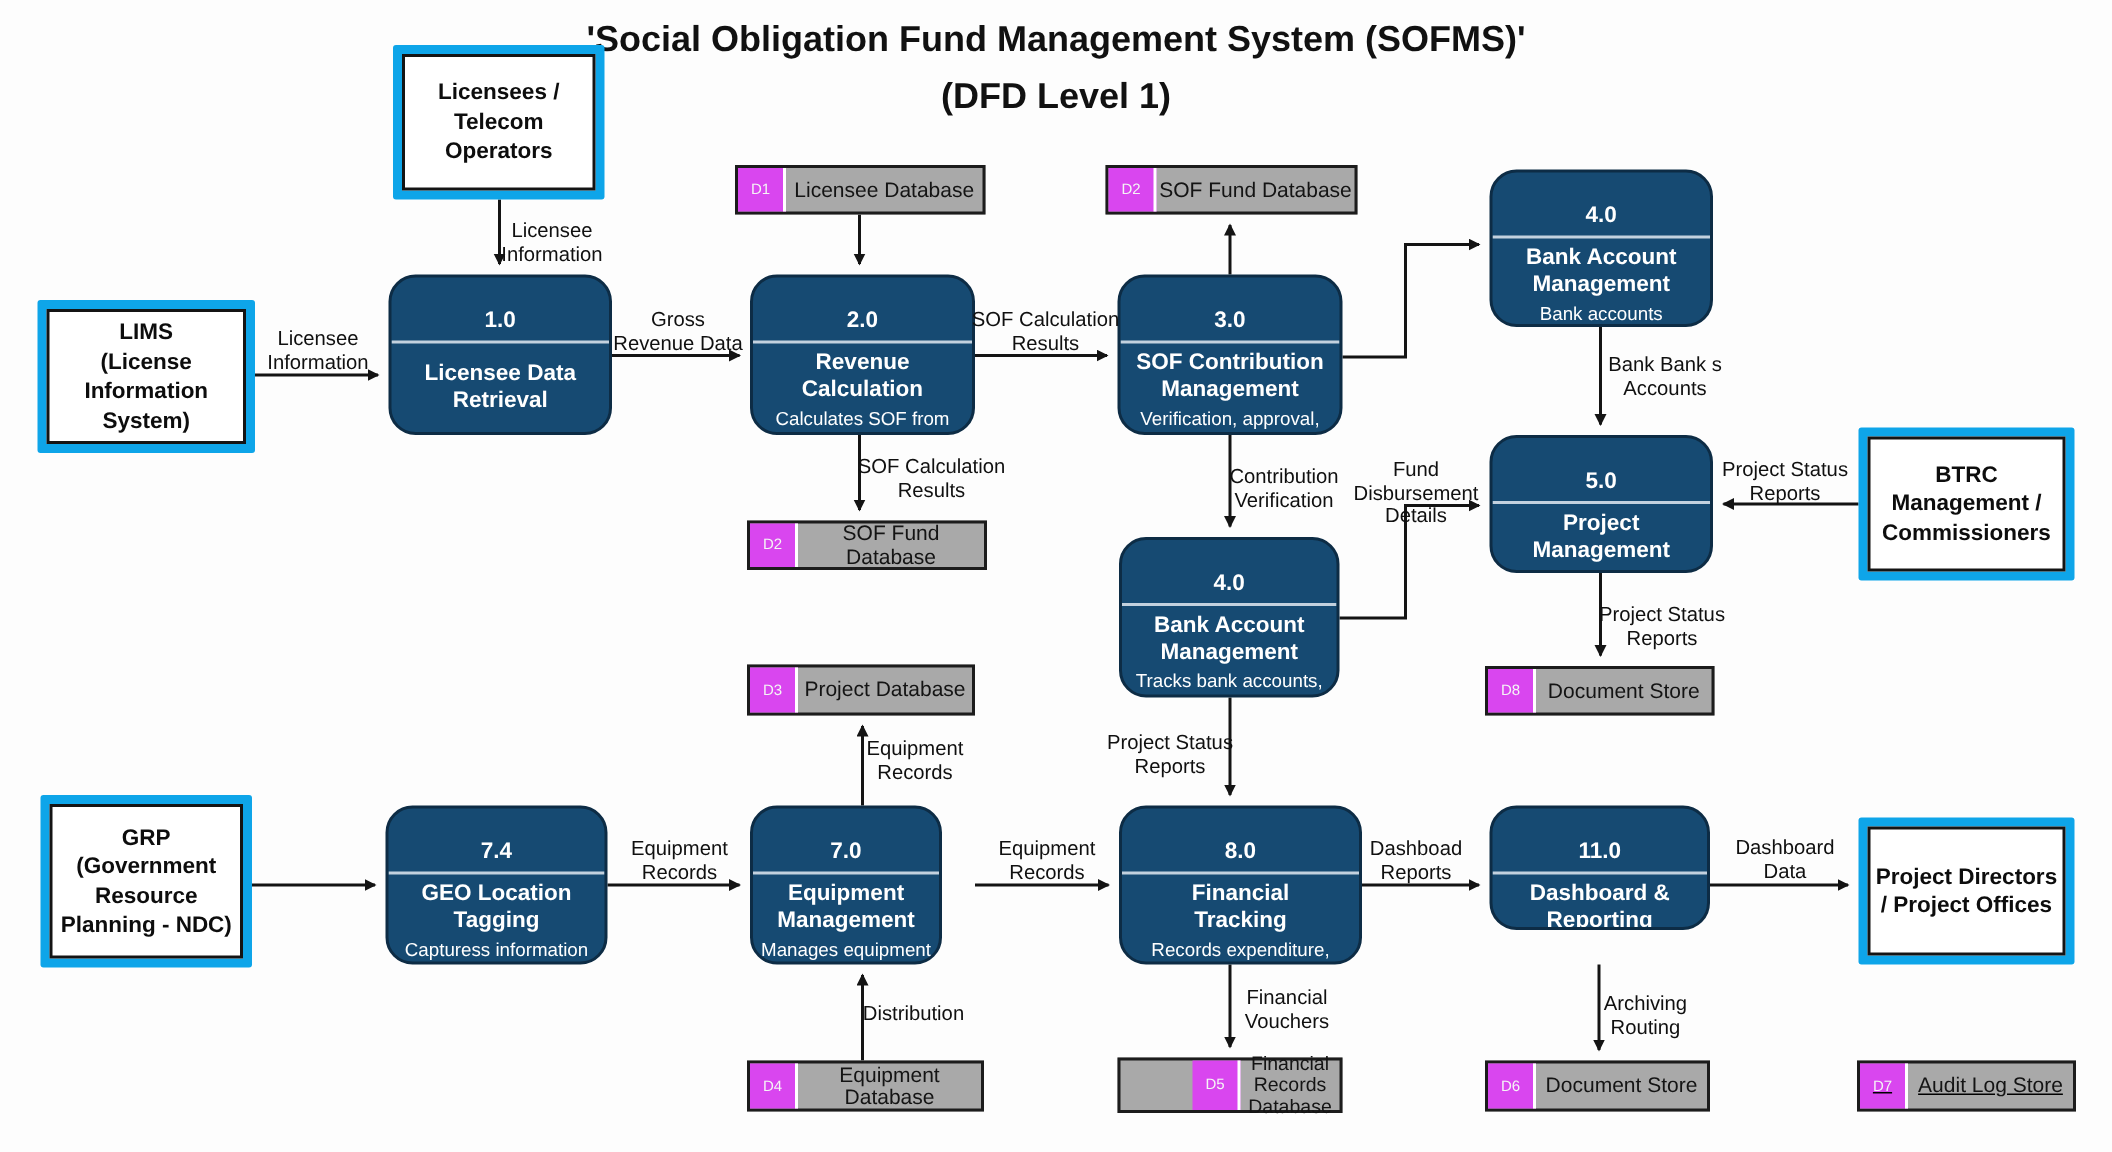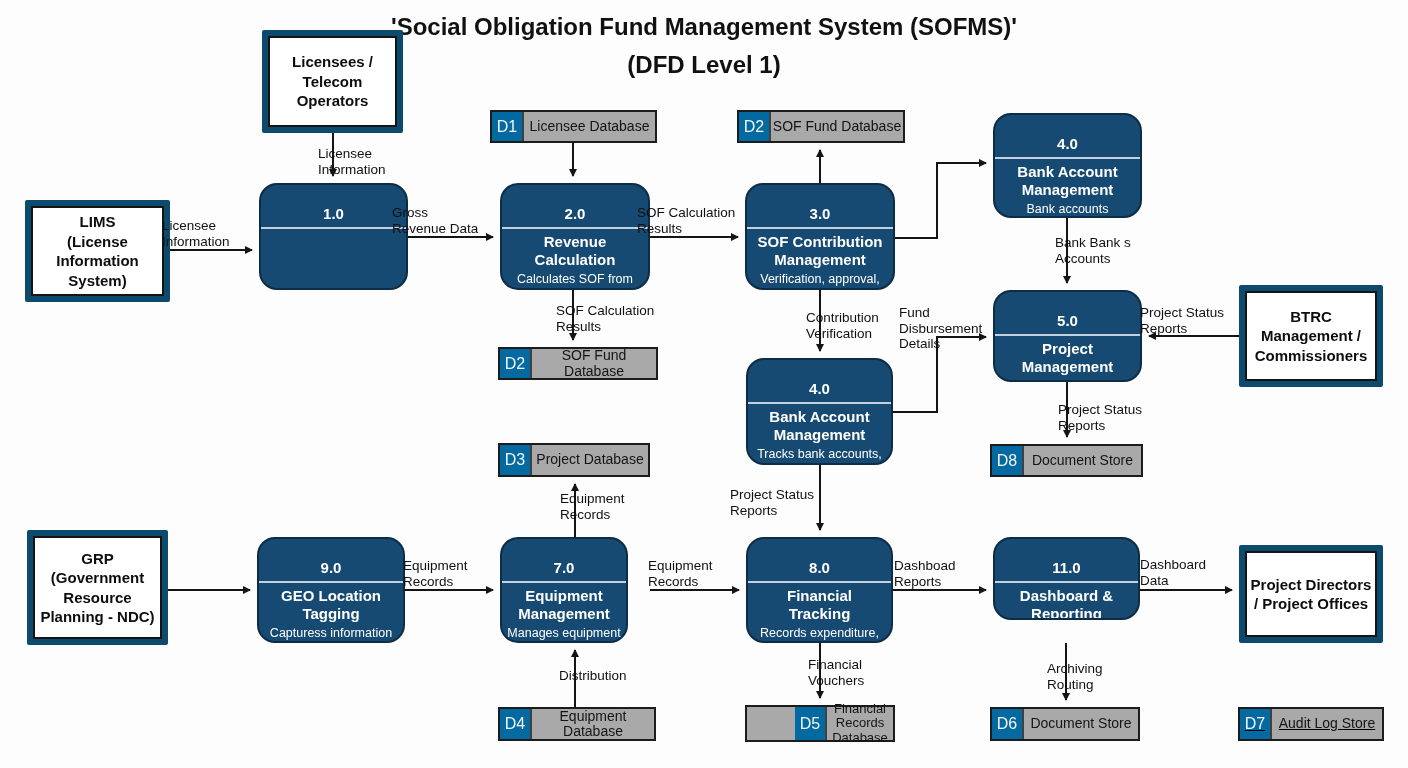--- a/index.html
+++ b/index.html
@@ -6,21 +6,21 @@
   #canvas{
     position:relative;width:1408px;height:768px;background:#fdfdfd;
     font-family:"Liberation Sans",sans-serif;overflow:hidden;
   }
   .title-line{
     position:absolute;left:0;width:1408px;text-align:center;
     font-weight:bold;color:#111;font-size:24px;white-space:pre-line;
   }
   
   .entity{
-    position:absolute;background:#0c4a6e;border-radius:2px;
+    position:absolute;background:#0ea5e9;border-radius:2px;
     padding:6px;box-sizing:border-box;
   }
   .entity-inner{
     width:100%;height:100%;background:#fff;border:2px solid #141414;
     box-sizing:border-box;display:flex;align-items:center;justify-content:center;
     text-align:center;font-weight:bold;color:#0d0d0d;font-size:15px;
     line-height:1.3;white-space:pre-line;
   }
   
   .process{
@@ -33,31 +33,31 @@
   .p-body{flex:1;display:flex;flex-direction:column;justify-content:center;padding:4px 3px 6px;}
   .p-name{font-weight:bold;font-size:15px;line-height:1.2;white-space:pre-line;}
   .p-desc{font-size:12.5px;line-height:1.18;margin-top:3px;white-space:pre-line;}
   .p-desc:empty{display:none;}
   
   .store{
     position:absolute;background:#a9a9a9;border:2px solid #1c1c1c;
     box-sizing:border-box;display:flex;align-items:stretch;
   }
   .s-tag{
-    flex:0 0 30px;background:#0369a1;border-right:2px solid #404040;
+    flex:0 0 30px;background:#d946ef;border-right:2px solid #ffffff;
     display:flex;align-items:center;justify-content:center;
-    color:#f5f5f5;font-size:16px;
+    color:#f5f5f5;font-size:10px;
   }
   .s-name{
     flex:1;display:flex;align-items:center;justify-content:center;
     color:#141414;font-size:14px;text-align:center;line-height:1.1;white-space:pre-line;
   }
   
   .flabel{
-    position:absolute;color:#101010;font-size:13.5px;
+    position:absolute;text-align:center;color:#101010;font-size:13.5px;
     line-height:1.15;white-space:pre-line;
   }
   #edges{position:absolute;left:0;top:0;pointer-events:none;}
 </style>
 </head>
 <body>
 
 <div id="canvas">
 
   <div class="title-line" style="top:13px;">'Social Obligation Fund Management System (SOFMS)'</div>
@@ -119,20 +119,25 @@
 Planning - NDC)</div>
   </div>
   <div class="entity" style="left:1239px;top:545px;width:144px;height:98px;">
     <div class="entity-inner">Project Directors
 / Project Offices</div>
   </div>
 
   <div class="process" style="left:259px;top:183px;width:149px;height:107px;">
     <div class="p-num">1.0</div>
     <div class="p-div"></div>
+    <div class="p-body">
+      <div class="p-name">Licensee Data
+Retrieval</div>
+
+    </div>
   </div>
   <div class="process" style="left:500px;top:183px;width:150px;height:107px;">
     <div class="p-num">2.0</div>
     <div class="p-div"></div>
     <div class="p-body">
       <div class="p-name">Revenue
 Calculation</div>
       <div class="p-desc">Calculates SOF from
 gross revenue</div>
     </div>
@@ -170,40 +175,40 @@
     <div class="p-num">4.0</div>
     <div class="p-div"></div>
     <div class="p-body">
       <div class="p-name">Bank Account
 Management</div>
       <div class="p-desc">Tracks bank accounts,
 accouns and interest</div>
     </div>
   </div>
   <div class="process" style="left:257px;top:537px;width:148px;height:106px;">
-    <div class="p-num">9.0</div>
+    <div class="p-num">7.4</div>
     <div class="p-div"></div>
     <div class="p-body">
       <div class="p-name">GEO Location
 Tagging</div>
       <div class="p-desc">Capturess information
 site or mapping</div>
     </div>
   </div>
   <div class="process" style="left:500px;top:537px;width:128px;height:106px;">
     <div class="p-num">7.0</div>
     <div class="p-div"></div>
     <div class="p-body">
       <div class="p-name">Equipment
 Management</div>
       <div class="p-desc">Manages equipment
 registration, distribution</div>
     </div>
   </div>
-  <div class="process" style="left:746px;top:537px;width:147px;height:106px;">
+  <div class="process" style="left:746px;top:537px;width:162px;height:106px;">
     <div class="p-num">8.0</div>
     <div class="p-div"></div>
     <div class="p-body">
       <div class="p-name">Financial
 Tracking</div>
       <div class="p-desc">Records expenditure,
 income, vouchers</div>
     </div>
   </div>
   <div class="process" style="left:993px;top:537px;width:147px;height:83px;">

